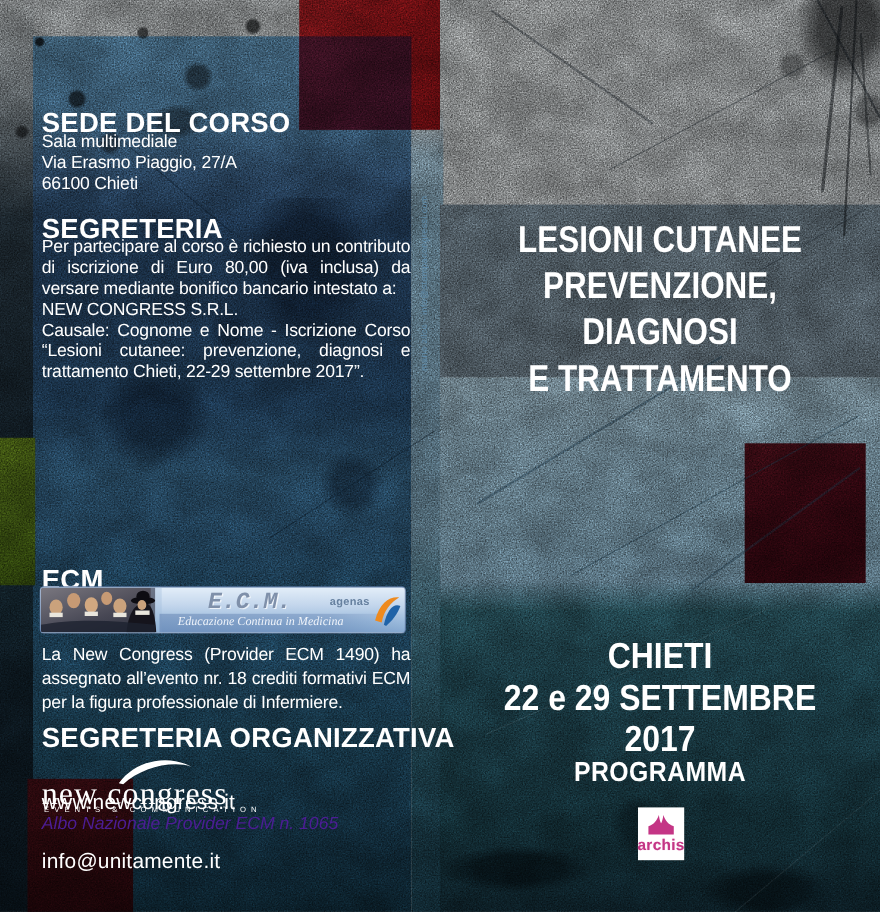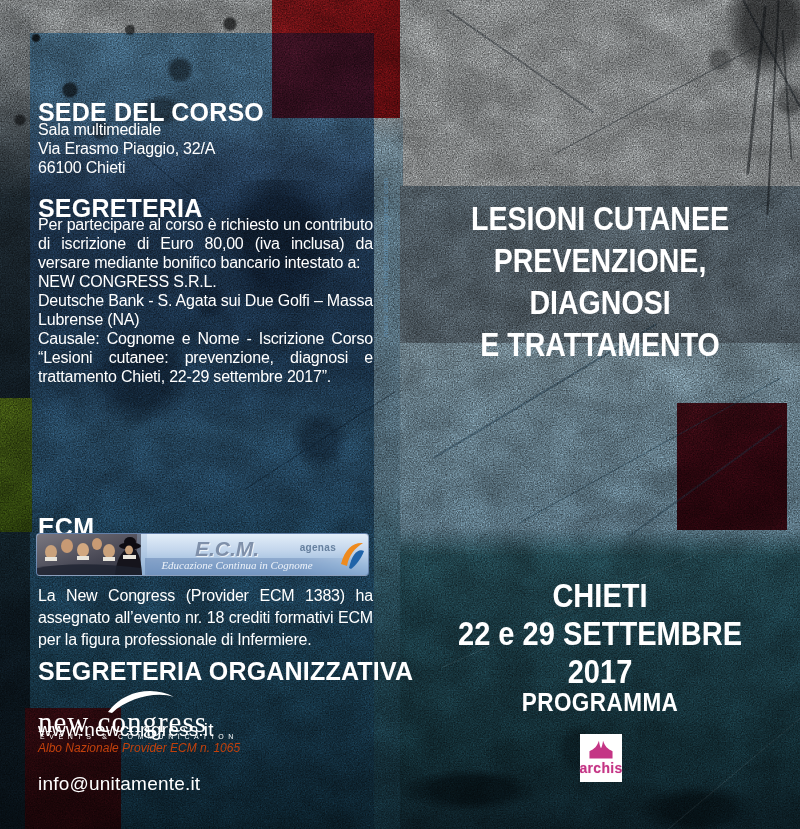--- a/index.html
+++ b/index.html
@@ -85,31 +85,31 @@
   .credit-vert{left:381px;top:337px;width:150px;font-size:8px;letter-spacing:.4px;
     color:#5f8cab;transform:rotate(-90deg);transform-origin:0 0;white-space:nowrap;}
 
   
   .ecm-banner{left:36px;top:533px;width:331px;height:41px;border-radius:4px;overflow:hidden;
     border:1px solid rgba(70,95,140,.55);
     background:linear-gradient(180deg,#e3eef9 0%,#c3d6ec 40%,#9dbcdd 75%,#86a9d0 100%);}
   .ecm-band{position:absolute;left:108px;top:24px;right:0;height:17px;
     background:linear-gradient(90deg,rgba(86,118,168,.45) 0%,rgba(86,118,168,.35) 70%,rgba(86,118,168,0) 100%);}
   .ecm-title{position:absolute;left:120px;top:3px;width:140px;text-align:center;
-    font-family:Liberation Sans, sans-serif;font-style:italic;font-weight:bold;
+    font-family:Liberation Mono, monospace;font-style:italic;font-weight:bold;
     font-size:21px;color:#7f90aa;text-shadow:1px 1px 0 rgba(255,255,255,.7);}
   .ecm-sub{position:absolute;left:100px;top:25px;width:200px;text-align:center;
     font-family:"Liberation Serif",serif;font-style:italic;font-size:11px;color:#eef3fa;}
   .agenas-text{position:absolute;right:32px;top:8px;font-size:10px;font-weight:bold;
     color:#66809f;letter-spacing:.3px;}
 
   
   .nc-logo-name{font-family:"Liberation Serif",serif;font-size:29px;color:#fff;letter-spacing:1px;}
   .nc-tagline{font-size:7px;letter-spacing:4.6px;color:#fff;}
-  .nc-albo{font-style:italic;font-size:12px;color:#c2410c;}
+  .nc-albo{font-style:italic;font-size:16px;color:#4c1d95;}
   .nc-contact{font-size:19px;color:#fff;letter-spacing:.2px;}
   .archis-box{left:580px;top:734px;width:42px;height:48px;background:#ffffff;
     display:flex;flex-direction:column;align-items:center;justify-content:center;}
   .archis-text{font-size:14px;font-weight:bold;color:#c43585;letter-spacing:.3px;
     text-shadow:0 0 1px #e8a7cc;margin-top:1px;}
 </style>
 </head>
 <body>
 
 <div class="poster">
@@ -163,29 +163,28 @@
     <rect width="800" height="829" filter="url(#blotch)" opacity="0.28"></rect>
   </svg>
 
   <div class="abs credit-vert">mario zilco - info@stampacongressi.com</div>
 
   <div class="abs left-col">
 
     <div class="abs h-left w" style="top:98px;">SEDE DEL CORSO</div>
     <div class="abs body-text w" style="top:120px;width:335px;">
       <p>Sala multimediale</p>
-      <p>Via Erasmo Piaggio, 32/A</p>
+      <p>Via Erasmo Piaggio, 27/A</p>
       <p>66100 Chieti</p>
     </div>
 
     <div class="abs h-left w" style="top:194px;">SEGRETERIA</div>
     <div class="abs body-text w" style="top:215px;width:335px;">
       <p class="just">Per partecipare al corso è richiesto un contributo di iscrizione di Euro 80,00 (iva inclusa) da versare mediante bonifico bancario intestato a:</p>
       <p>NEW CONGRESS S.R.L.</p>
-      <p class="just">Deutsche Bank - S. Agata sui Due Golfi – Massa Lubrense (NA)</p>
       <p class="just">Causale: Cognome e Nome - Iscrizione Corso “Lesioni cutanee: prevenzione, diagnosi e trattamento Chieti, 22-29 settembre 2017”.</p>
     </div>
 
     <div class="abs h-left w" style="top:513px;text-align:center;">ECM</div>
   </div>
 
   <div class="abs ecm-banner">
     <svg width="110" height="41" style="position:absolute;left:0;top:0;">
       <defs>
         <linearGradient id="pg" x1="0" y1="0" x2="1" y2="1">
@@ -206,29 +205,29 @@
       <rect x="66" y="23" width="12" height="4" fill="#e9e6dd"></rect>
       <path d="M78,41 C80,18 90,14 94,14 C99,14 104,20 105,41 Z" fill="#15141c"></path>
       <ellipse cx="93" cy="12" rx="11" ry="3.5" fill="#0d0c12"></ellipse>
       <ellipse cx="93" cy="8" rx="6" ry="5" fill="#0d0c12"></ellipse>
       <ellipse cx="92" cy="16" rx="4" ry="4.5" fill="#caa27c"></ellipse>
       <rect x="86" y="21" width="13" height="4" fill="#e9e6dd"></rect>
       <path d="M0,34 C30,28 70,30 104,34 L104,41 L0,41 Z" fill="#1d2230" opacity="0.8"></path>
     </svg>
     <div class="ecm-band"></div>
     <div class="ecm-title">E.C.M.</div>
-    <div class="ecm-sub">Educazione Continua in Cognome</div>
+    <div class="ecm-sub">Educazione Continua in Medicina</div>
     <div class="agenas-text">agenas</div>
     <svg width="28" height="34" style="position:absolute;right:3px;top:4px;">
       <path d="M4,26 C8,10 17,4 26,5 C18,10 12,17 10,28 Z" fill="#ee8a1e"></path>
       <path d="M12,30 C15,16 21,10 27,13 C24,21 19,27 14,31 Z" fill="#1f63a8"></path>
     </svg>
   </div>
 
-  <div class="abs body-text w just" style="left:38px;top:585px;width:335px;line-height:22px;">La New Congress (Provider ECM 1383) ha assegnato all’evento nr. 18 crediti formativi ECM per la figura professionale di Infermiere.</div>
+  <div class="abs body-text w just" style="left:38px;top:585px;width:335px;line-height:22px;">La New Congress (Provider ECM 1490) ha assegnato all’evento nr. 18 crediti formativi ECM per la figura professionale di Infermiere.</div>
 
   <div class="abs h-left w" style="left:38px;top:657px;">SEGRETERIA ORGANIZZATIVA</div>
 
   <svg class="abs" width="72" height="28" style="left:106px;top:686px;">
     <path d="M2,26 C18,4 48,0 68,11 C50,5 22,12 6,27 Z" fill="#ffffff"></path>
   </svg>
   <div class="abs nc-logo-name" style="left:38px;top:706px;">new congress</div>
   <div class="abs nc-tagline" style="left:40px;top:733px;">EVENTS &amp; COMMUNICATION</div>
   <div class="abs nc-albo" style="left:38px;top:741px;">Albo Nazionale Provider ECM n. 1065</div>
   <div class="abs nc-contact" style="left:38px;top:719px;">www.newcongress.it</div>

